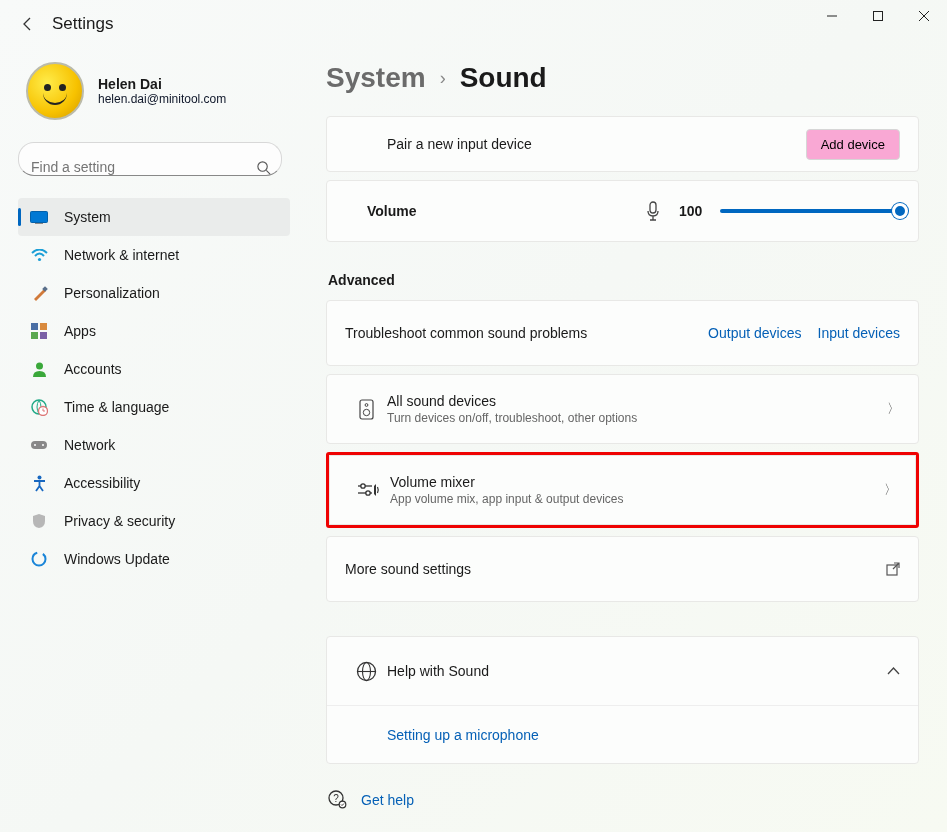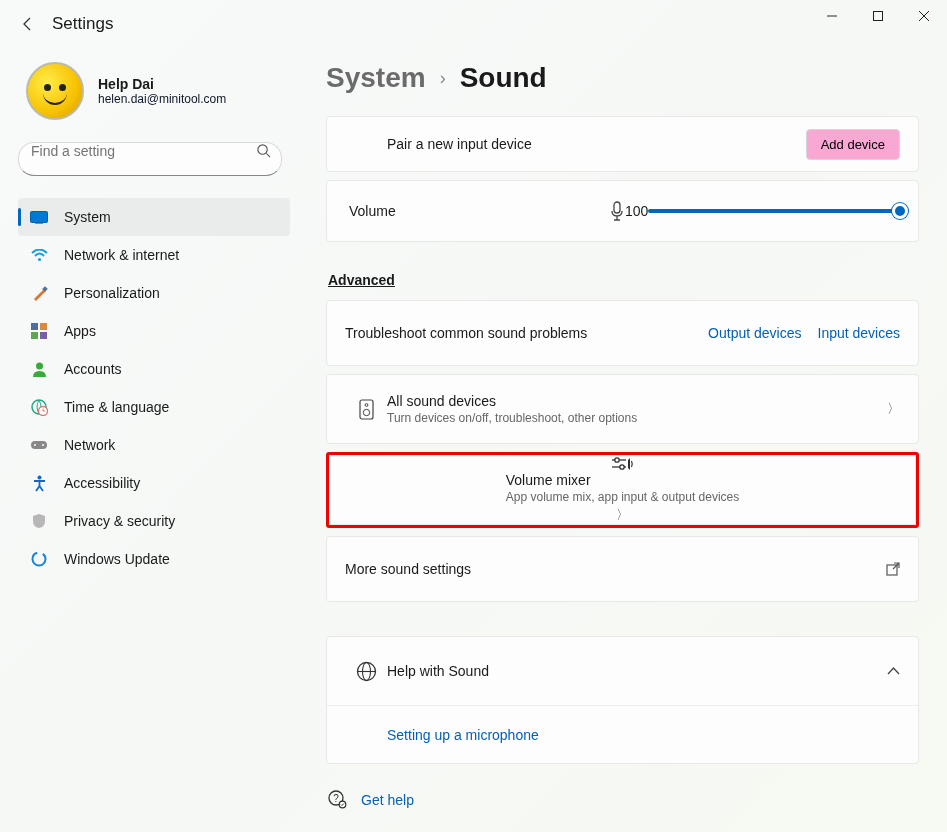--- a/index.html
+++ b/index.html
@@ -49,21 +49,21 @@
 .avatar::before { left: 16px; }
 .avatar::after { right: 16px; }
 .avatar .smile {
   position: absolute; width: 24px; height: 12px; border: 2.5px solid #222;
   border-top: none; border-left: none; border-right: none;
   border-radius: 0 0 20px 20px; bottom: 13px; left: 15px;
 }
 .username { font-weight: 600; font-size: 14px; }
 .useremail { font-size: 12px; color: #0f172a; }
 .search {
-  display: flex; align-items: flex-start;
+  display: flex; align-items: flex-end;
   width: 264px; height: 34px;
   background: #fdfdfd; border: 1px solid #d8d8d8; border-bottom: 1.5px solid #888;
   border-radius: 16px; padding: 0 10px 0 12px; margin-bottom: 22px;
 }
 .search input {
   flex: 1; border: none; outline: none; background: transparent; font-size: 14px;
 }
 .navlist { list-style: none; }
 .navitem {
   display: flex; align-items: center; gap: 16px;
@@ -90,25 +90,25 @@
   padding: 0 18px;
 }
 .row .icon-cell { width: 42px; display: flex; justify-content: center; }
 .row .text-cell { flex: 1; }
 .row .primary { font-size: 14px; }
 .row .secondary { font-size: 12px; color: #666; margin-top: 2px; }
 .btn {
   background: #f9a8d4; border: 1px solid #d6d6d6; border-radius: 4px;
   padding: 7px 14px; font-size: 13px; cursor: pointer;
 }
-.section-title { font-size: 14px; font-weight: 600; margin: 30px 0 12px 2px; text-decoration: underline; }
+.section-title { font-size: 14px; font-weight: 600; margin: 30px 0 12px 2px; }
 .link { color: #0560b6; cursor: pointer; font-size: 14px; }
 .links-right { display: flex; gap: 16px; }
 .chev { color: #555; font-size: 13px; }
-.slider-row { display: flex; align-items: center; gap: 0; padding-right: 18px; }
+.slider-row { display: flex; align-items: center; gap: 18px; padding-right: 18px; font-weight: bold; }
 .slider-track {
   flex: 1; height: 4px; background: #0067c0; border-radius: 2px; position: relative;
 }
 .slider-thumb {
   position: absolute; right: -8px; top: -6px;
   width: 16px; height: 16px; background: #0067c0; border-radius: 50%;
   border: 3px solid #fff; box-shadow: 0 0 0 1px #0067c0;
 }
 .highlight { border: 3px solid #ef0202; border-radius: 3px; margin-bottom: 4px; }
 .highlight .card { border: 1px solid #e8e8e6; border-radius: 0; margin: 0; }
@@ -147,21 +147,21 @@
     </div>
 </div>
 
 <div class="layout">
   <div class="sidebar">
     <div class="userbox">
       <div class="avatar">
           <div class="smile"></div>
         </div>
       <div>
-        <div class="username">Help Dai</div>
+        <div class="username">Helen Dai</div>
         <div class="useremail">helen.dai@minitool.com</div>
       </div>
     </div>
     <div class="search">
       <input placeholder="Find a setting" style="">
       <svg width="15" height="15" viewBox="0 0 16 16">
           <circle cx="7" cy="7" r="5" stroke="#555" fill="none" stroke-width="1.2"></circle>
           <line x1="11" y1="11" x2="15" y2="15" stroke="#555" stroke-width="1.2"></line>
         </svg>
     </div>
@@ -324,21 +324,21 @@
           <div class="primary">All sound devices</div>
           <div class="secondary">Turn devices on/off, troubleshoot, other options</div>
         </div>
         <span class="chev">〉</span>
       </div>
     </div>
     <div class="small-gap"></div>
 
     <div class="highlight">
       <div class="card">
-        <div class="row" style="min-height:68px;flex-direction:column;">
+        <div class="row" style="min-height:68px;">
           <div class="icon-cell">
             <svg width="22" height="16" viewBox="0 0 22 16">
                 <line x1="0" y1="4" x2="14" y2="4" stroke="#333" stroke-width="1.3"></line>
                 <circle cx="5" cy="4" r="2.2" fill="#fff" stroke="#333" stroke-width="1.3"></circle>
                 <line x1="0" y1="11" x2="14" y2="11" stroke="#333" stroke-width="1.3"></line>
                 <circle cx="10" cy="11" r="2.2" fill="#fff" stroke="#333" stroke-width="1.3"></circle>
                 <path d="M16 4 L18 2 V14 L16 12 Z" fill="#333"></path>
                 <path d="M19.5 5 Q21 8 19.5 11" stroke="#333" fill="none" stroke-width="1.2"></path>
               </svg>
           </div>

